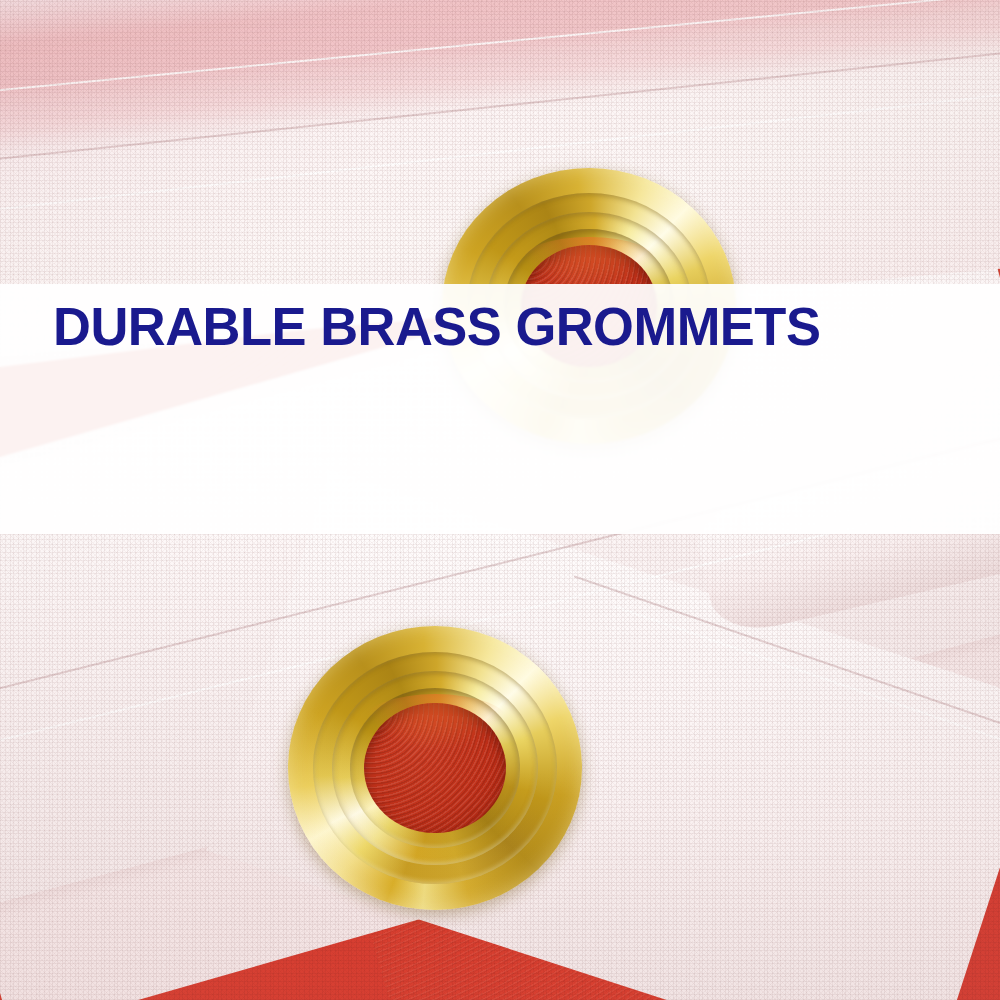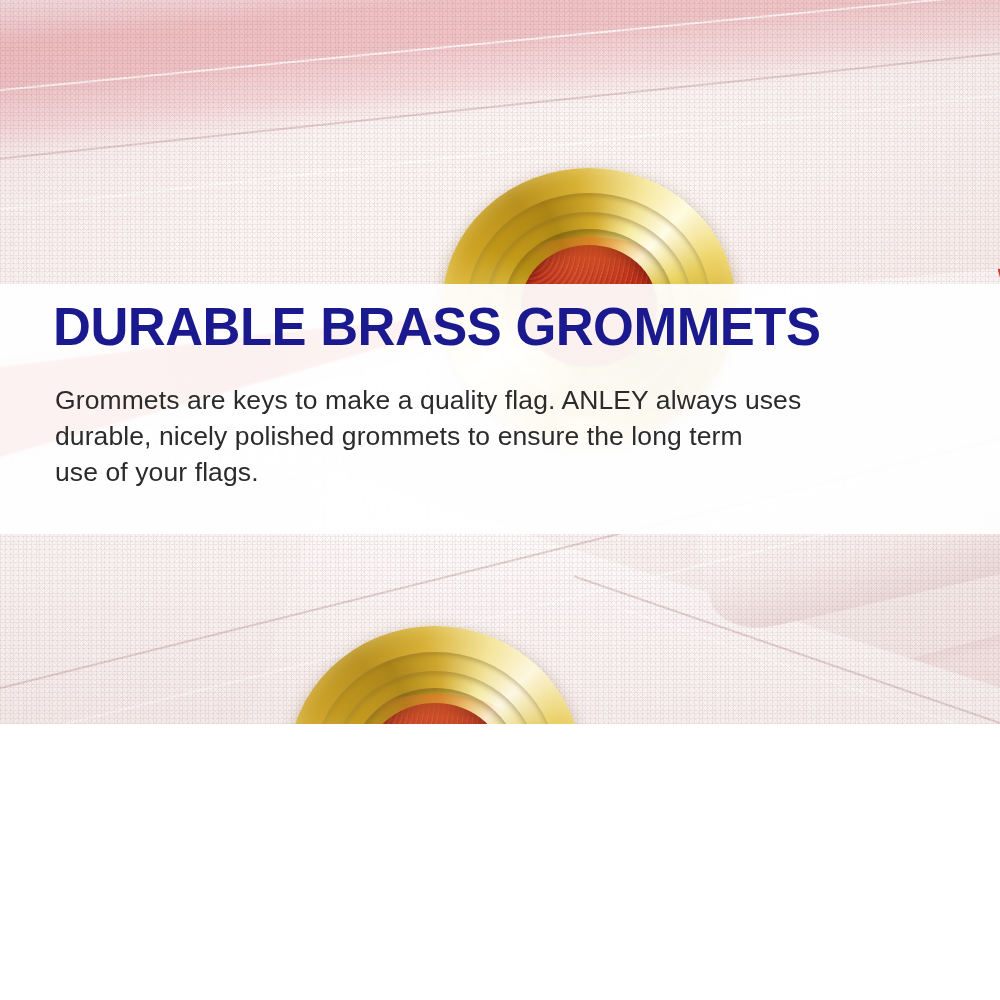--- a/index.html
+++ b/index.html
@@ -7,21 +7,21 @@
     padding: 0;
     background: #ffffff;
   }
   body {
     font-family: "Liberation Sans", sans-serif;
   }
 
   #scene {
     position: relative;
     width: 1000px;
-    height: 724px;
+    height: 1000px;
     overflow: hidden;
     background: #f97316;
   }
 
   
 
   .layer {
     position: absolute;
     inset: 0;
   }
@@ -459,20 +459,15 @@
     <div class="g-ring3" style="left:15%; top:16%; right:15%; bottom:16%;"></div>
     <div class="g-ring4" style="left:21%; top:22%; right:21%; bottom:22%;"></div>
     <div class="g-center" style="left:26%; top:27%; right:26%; bottom:27%;"></div>
     <div class="g-reflect" style="left:25%; top:24%; right:25%; bottom:56%;"></div>
   </div>
 
   <div class="photo-soft"></div>
 
   <div id="text-overlay">
     <h1 id="headline">DURABLE BRASS GROMMETS</h1>
-    <p id="body-copy">
-      <span class="ln">Grommets are keys to make a quality flag. ANLEY always uses</span>
-      <span class="ln">durable, nicely polished grommets to ensure the long term</span>
-      <span class="ln">use of your flags.</span>
-    </p>
   </div>
 
 </div>
 
 </body></html>

